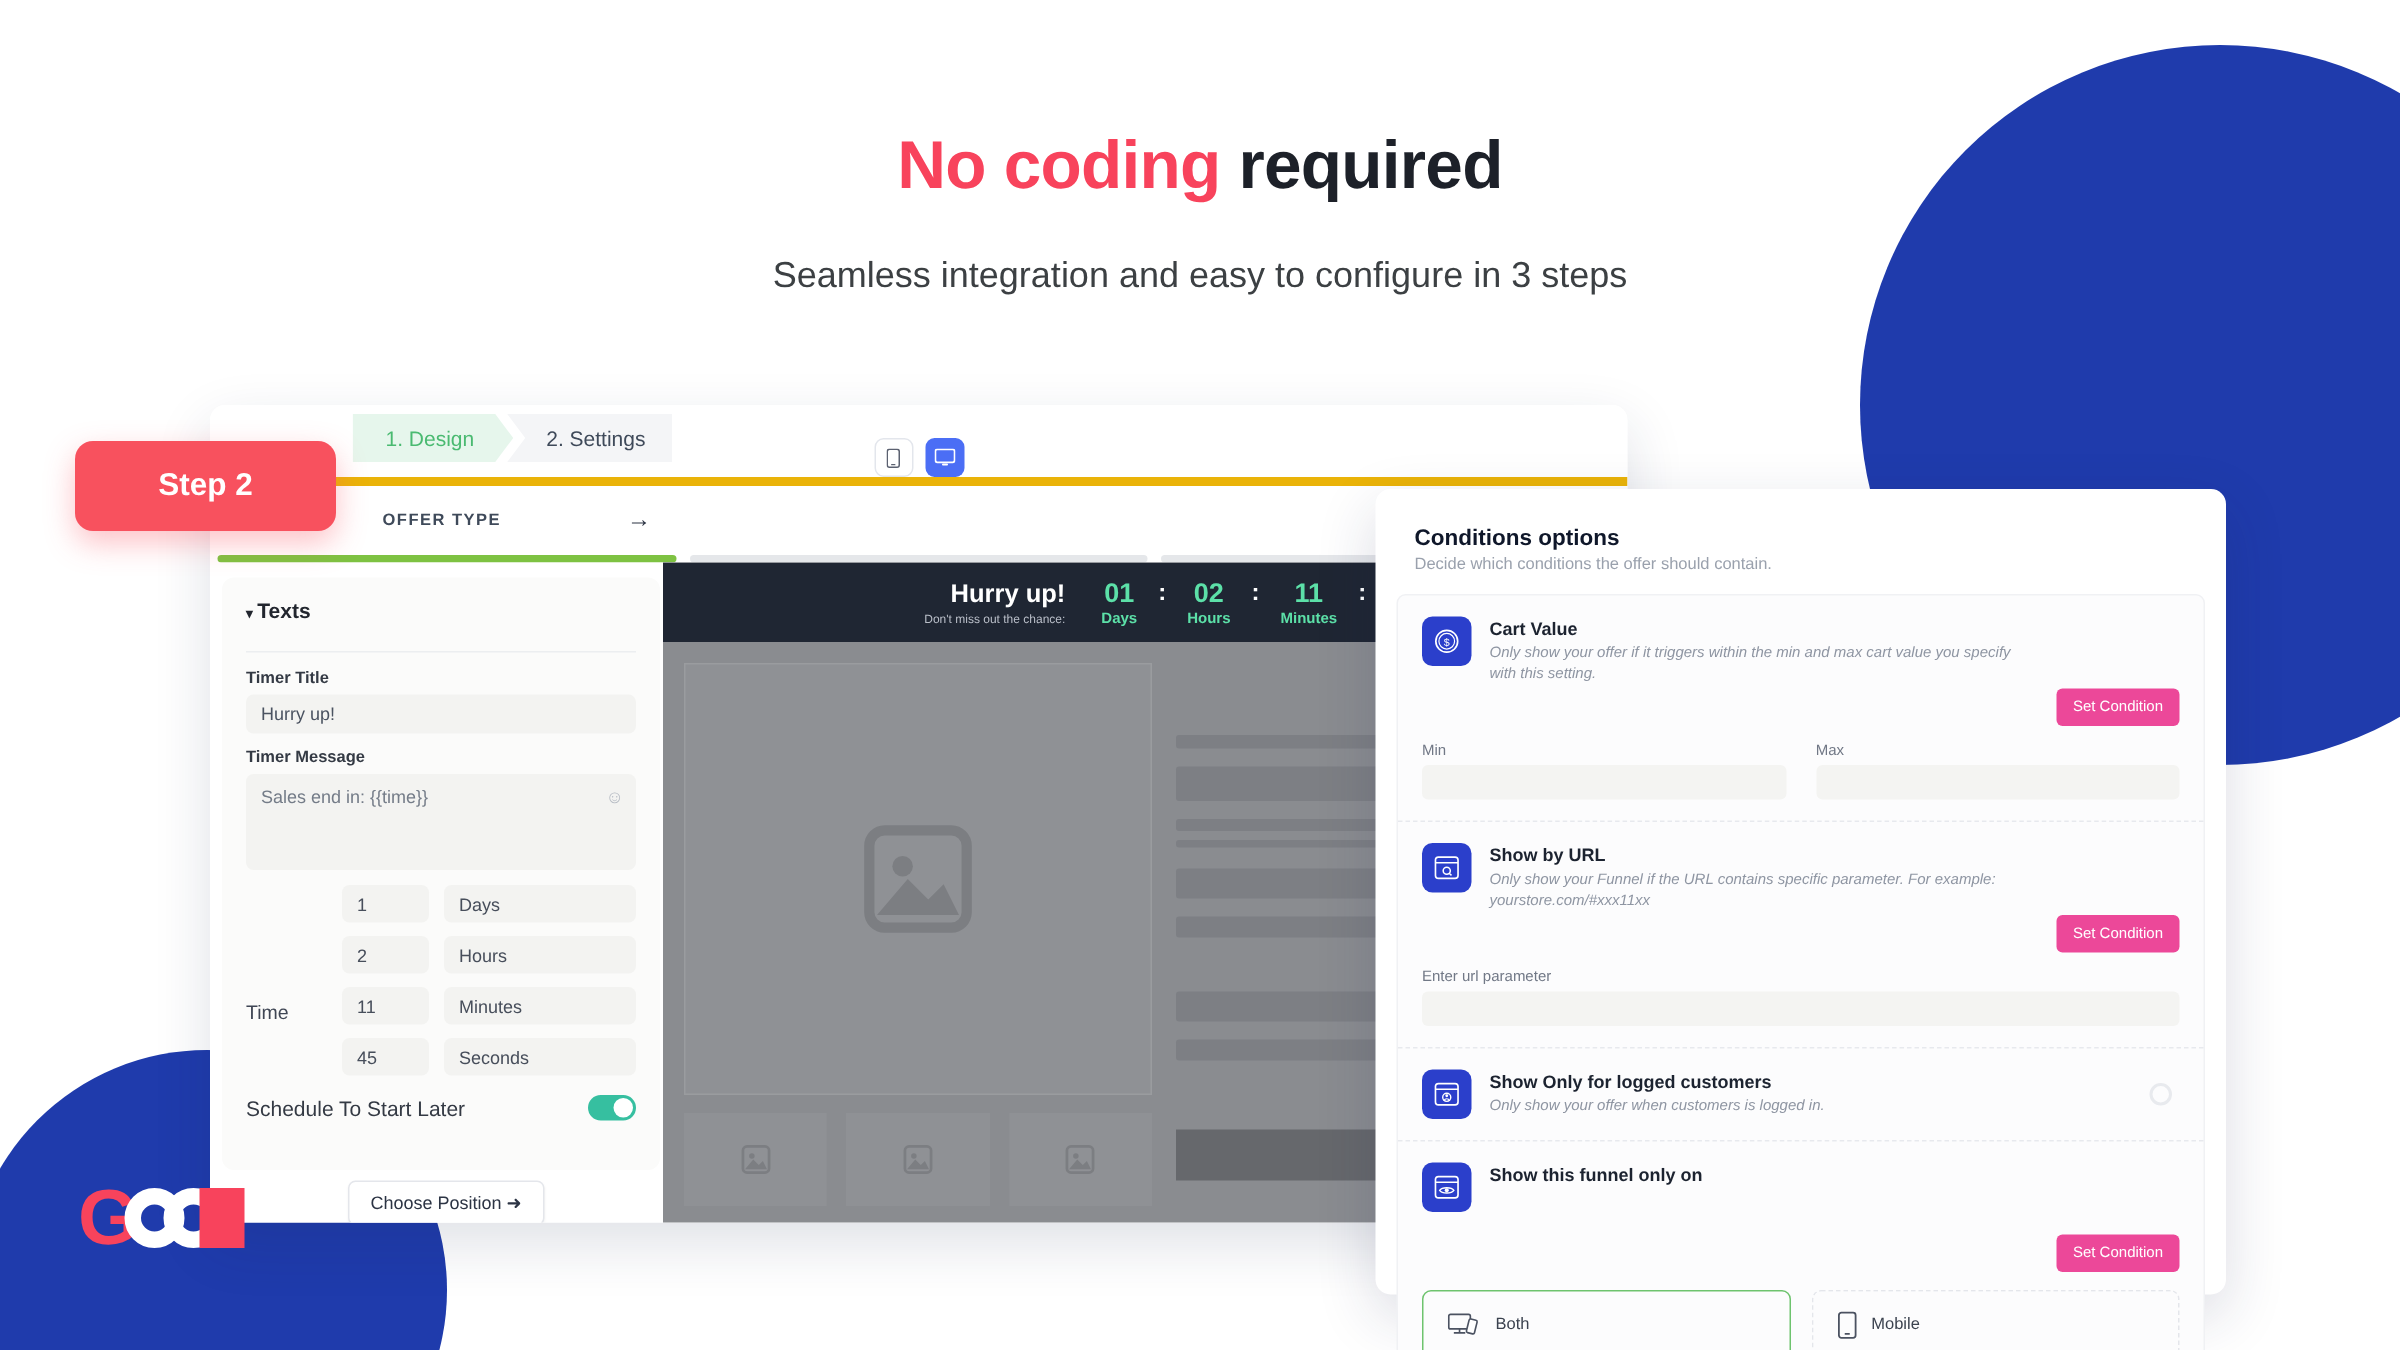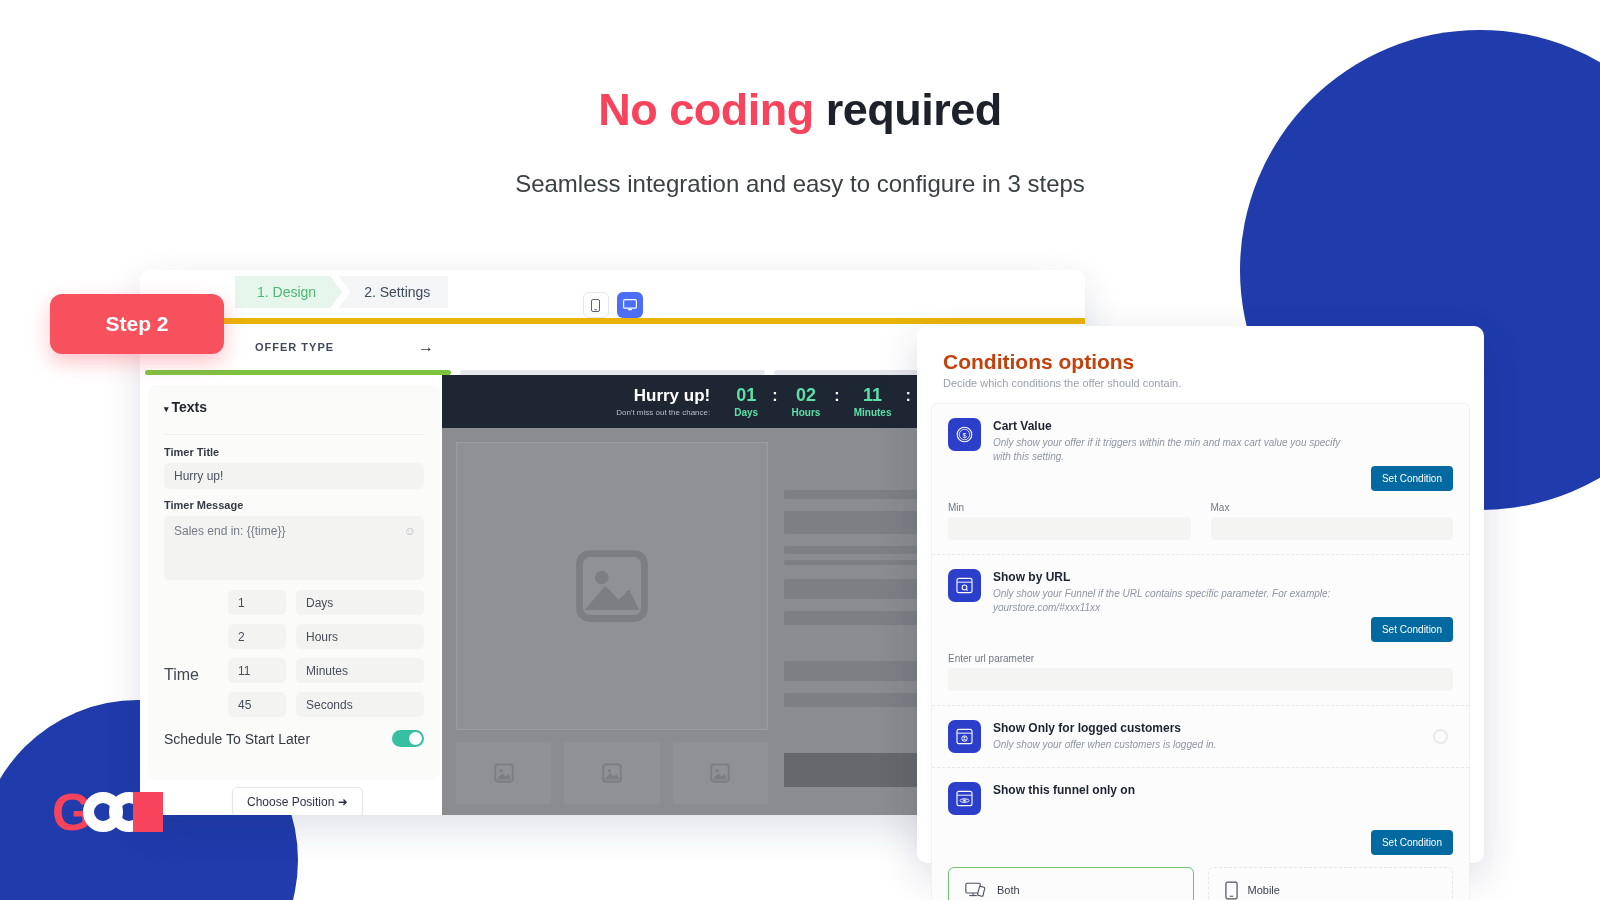--- a/index.html
+++ b/index.html
@@ -132,21 +132,21 @@
   }
   .fld-area {
     background: #f3f3f1; border-radius: 5px; height: 64px;
     padding: 8px 10px; font-size: 12px; color: #747c88;
     margin-bottom: 10px; position: relative;
   }
   .emoji-ic {
     position: absolute; right: 8px; top: 8px; font-size: 12px; color: #b7bcc4;
   }
   .time-block { display: flex; align-items: center; }
-  .time-label { width: 64px; font-size: 16px; color: #3f4654; margin-top: 33px; }
+  .time-label { width: 64px; font-size: 13px; color: #3f4654; margin-top: 33px; }
   .time-rows { flex: 1; }
   .time-row { display: flex; gap: 10px; margin-bottom: 9px; }
   .t-num {
     width: 58px; height: 25px; background: #f3f3f1; border-radius: 5px;
     display: flex; align-items: center; padding: 0 10px; font-size: 12px; color: #474e5b;
   }
   .t-unit {
     flex: 1; height: 25px; background: #f3f3f1; border-radius: 5px;
     display: flex; align-items: center; padding: 0 10px; font-size: 12px; color: #474e5b;
   }
@@ -223,38 +223,38 @@
 
   
   .cond-card {
     position: absolute; left: 917px; top: 326px;
     width: 567px; height: 537px;
     background: #ffffff; border-radius: 10px;
     box-shadow: 0 14px 40px rgba(30,40,80,0.16);
     padding: 24px 14px 14px 14px;
     z-index: 5;
   }
-  .cond-title { font-size: 21px; font-weight: bold; color: #c2410c; padding-left: 12px; }
+  .cond-title { font-size: 15px; font-weight: bold; color: #0f172a; padding-left: 12px; }
   .cond-sub { font-size: 11px; color: #9aa1ad; margin-top: 3px; padding-left: 12px; }
   .cond-list {
     margin-top: 14px; border: 1px solid #f0f1f4; border-radius: 6px;
     background: #fcfcfd;
   }
   .cond-item { padding: 14px 16px; border-bottom: 1px dashed #e7e9ee; }
   .cond-item:last-child { border-bottom: none; }
   .cond-head { display: flex; align-items: flex-start; gap: 12px; }
   .cond-ic {
     width: 33px; height: 33px; border-radius: 7px; background: #2B3FCB;
     flex: none; display: flex; align-items: center; justify-content: center;
   }
   .cond-txt { flex: 1; padding-top: 1px; }
   .cond-name { font-size: 12px; font-weight: bold; color: #1c2330; }
   .cond-desc { font-size: 10px; color: #8e95a2; font-style: italic; margin-top: 3px; line-height: 1.35; }
   .set-btn {
-    background: #0369a1; color: #fff; font-size: 10px;
+    background: #ec4899; color: #fff; font-size: 10px;
     border-radius: 4px; padding: 7px 11px; flex: none; align-self: center; margin-top: 48px;
   }
   .radio-circle {
     width: 15px; height: 15px; border-radius: 50%;
     border: 2px solid #e8eaee; flex: none; align-self: center; margin-right: 5px;
   }
   .inline-inputs { display: flex; gap: 20px; margin-top: 11px; }
   .ii { flex: 1; }
   .ii .l { font-size: 10px; color: #717886; margin-bottom: 4px; }
   .ii .b { height: 23px; background: #f4f4f2; border-radius: 4px; }

